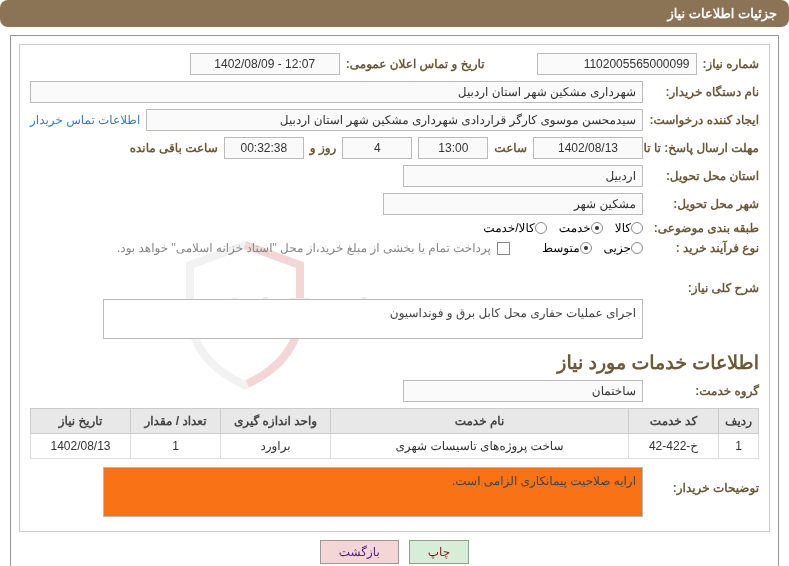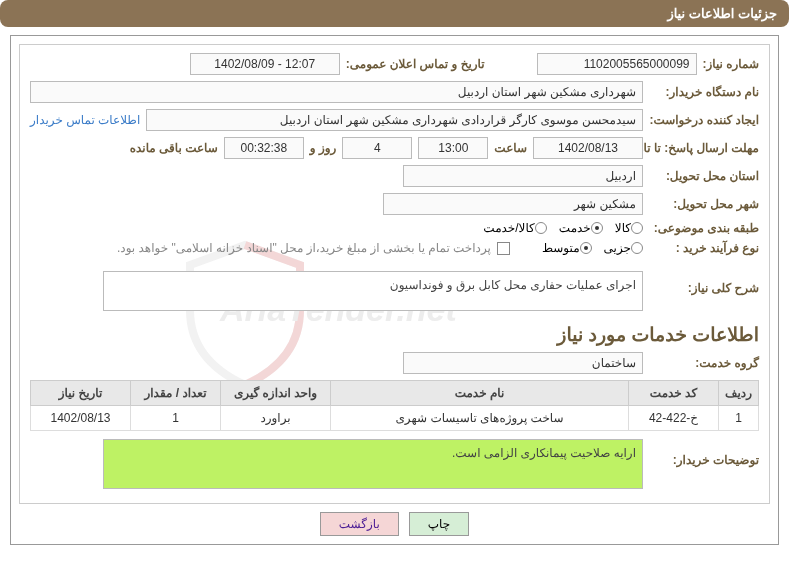--- a/index.html
+++ b/index.html
@@ -105,20 +105,21 @@
     font-size: 12px;
   }
   .textarea-box {
     border: 1px solid #bbb;
     background: #fff;
     padding: 6px;
     width: 540px;
     height: 40px;
     font-size: 12px;
     color: #444;
+    margin-top: 28px;
   }
   .section-label {
     color: #6b5a3a;
     font-weight: bold;
     font-size: 19px;
   }
   table.services {
     width: 100%;
     border-collapse: collapse;
     margin-top: 4px;
@@ -134,41 +135,41 @@
   table.services td {
     border: 1px solid #ddd;
     padding: 5px 4px;
     font-size: 12px;
     text-align: center;
     background: #fff;
     color: #333;
   }
   .desc-box {
     border: 1px solid #bbb;
-    background: #bef264;
+    background: #f97316;
     padding: 6px;
     width: 540px;
     height: 50px;
     font-size: 12px;
     color: #444;
   }
   .button-row {
     display: flex;
     justify-content: center;
     gap: 10px;
     margin-top: 8px;
   }
   .btn {
     border: 1px solid #999;
     padding: 4px 18px;
     font-size: 12px;
     cursor: pointer;
     font-family: inherit;
   }
-  .btn-print { background: #d6eed6; color: #000000; text-align: right; }
+  .btn-print { background: #d6eed6; color: #7f1d1d; text-align: right; }
   .btn-back  { background: #f5d6d6; color: #4c1d95; }
   .shield-svg { width: 130px; height: 150px; }
 </style>
 </head>
 <body>
 
 <div class="watermark">
   <svg class="shield-svg" viewBox="0 0 130 150">
     <path d="M65 5 L120 25 L120 70 Q120 120 65 145 Q10 120 10 70 L10 25 Z" fill="none" stroke="#d9d9d9" stroke-width="8"></path>
     <path d="M65 5 L120 25 L120 70 Q120 120 65 145 Q10 120 10 70 L10 25 Z" fill="none" stroke="#e05a5a" stroke-width="8" stroke-dasharray="200 600" stroke-dashoffset="0" opacity="0.6"></path>

